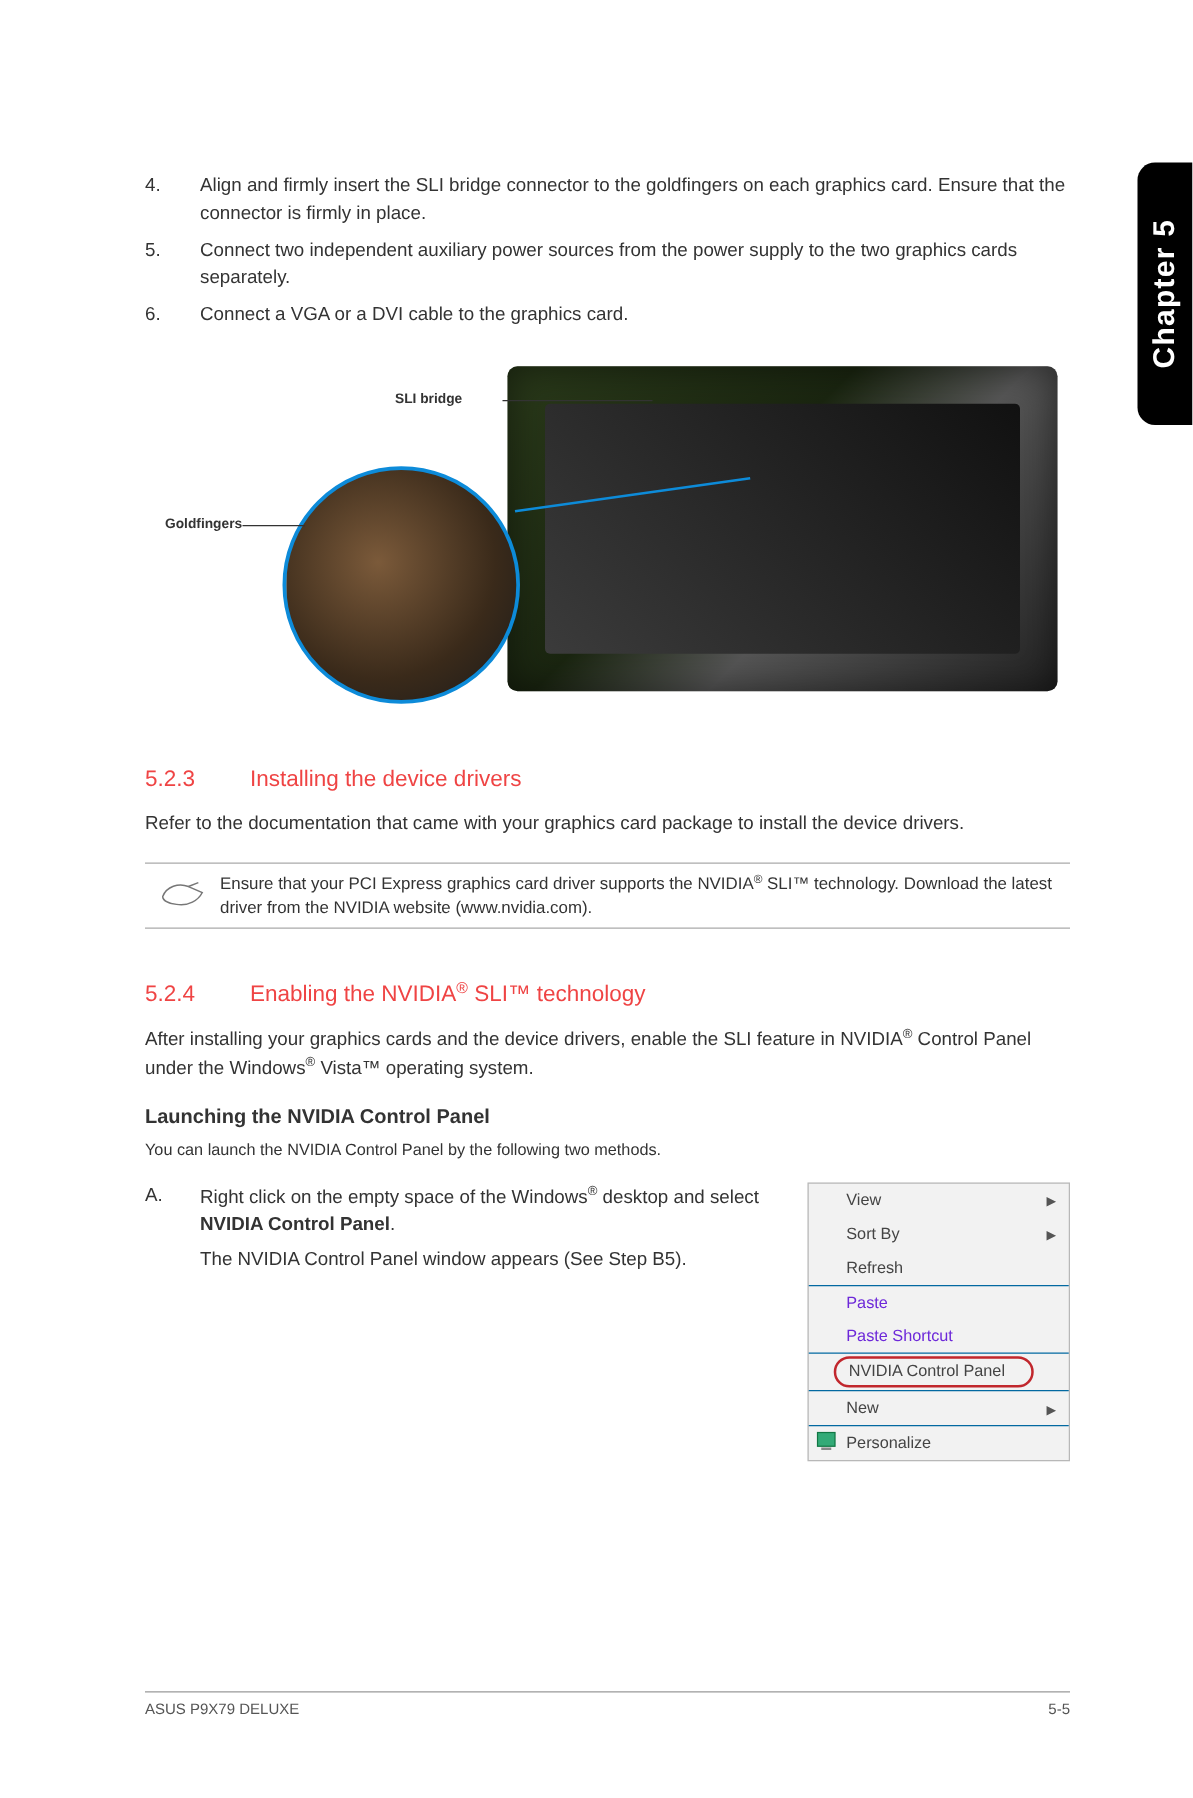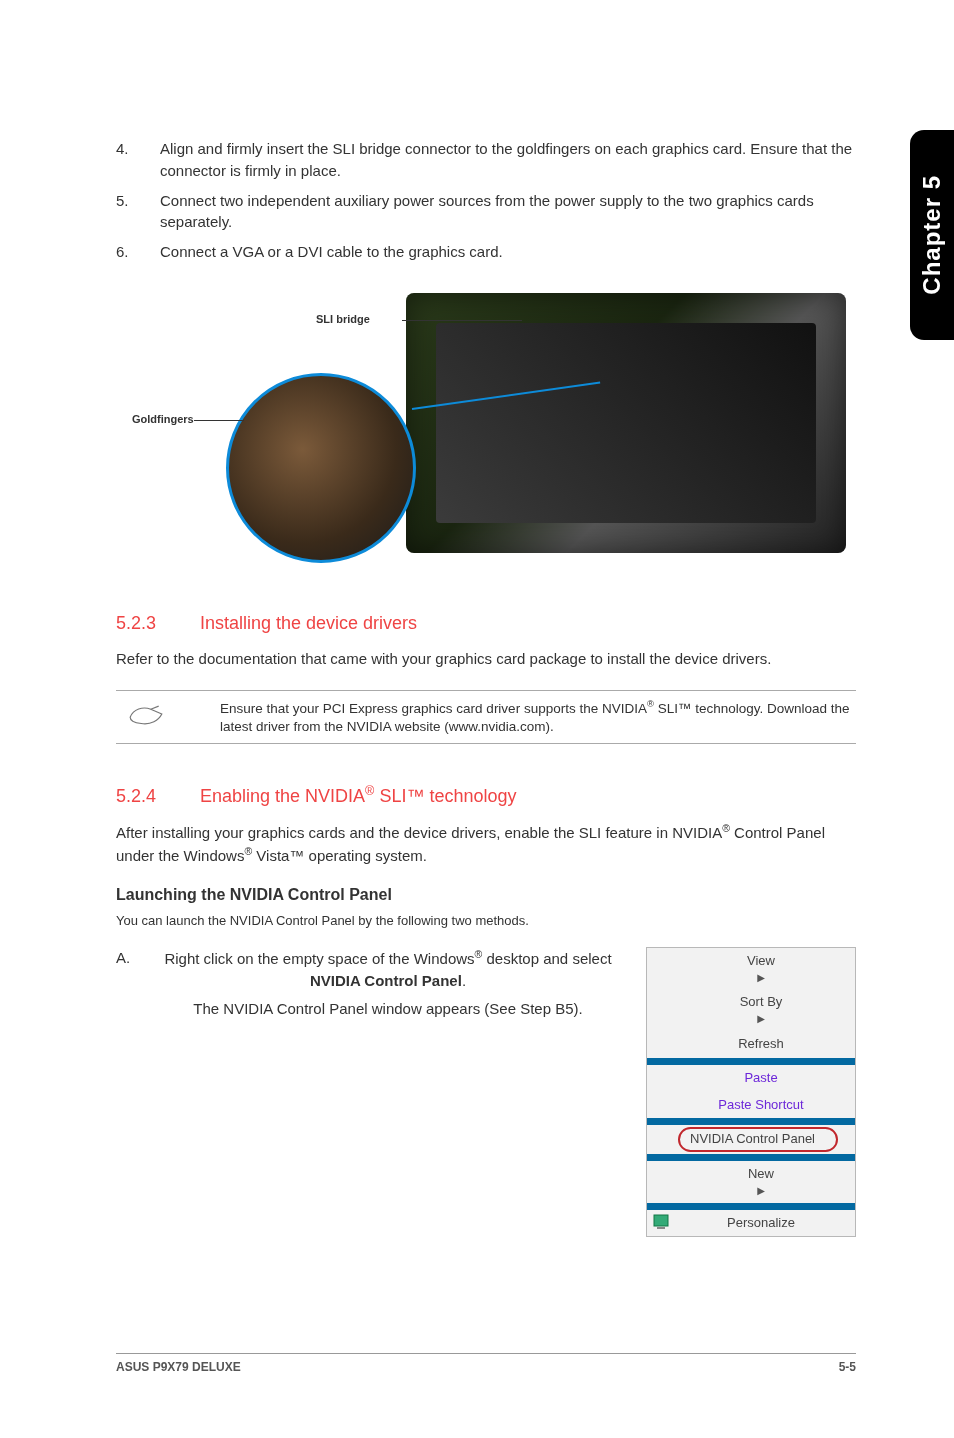--- a/index.html
+++ b/index.html
@@ -138,21 +138,20 @@
     line-height: 1.45;
     margin-bottom: 20px;
   }
   .note-row {
     display:flex;
     align-items:flex-start;
     border-top:1px solid #aaa;
     border-bottom:1px solid #aaa;
     padding: 6px 0;
     margin-bottom: 40px;
-    gap: 44px;
   }
   .note-icon {
     width: 60px;
     flex-shrink:0;
     display:flex;
     align-items:center;
     justify-content:center;
     padding-top:4px;
   }
   .note-icon svg { width:38px; height:26px; }
@@ -172,41 +171,40 @@
     font-size: 13px;
     line-height:1.45;
     margin-bottom: 16px;
   }
 
   .step-a {
     display:flex;
     font-size:15px;
     line-height:1.45;
   }
-  .step-a .col-text { flex:1; padding-right: 20px; text-align: center; }
+  .step-a .col-text { flex:1; padding-right: 20px; }
   .step-a .letter { width:44px; flex-shrink:0; }
 
   .context-menu {
     width: 210px;
     background:#f2f2f2;
     border:1px solid #b8b8b8;
     font-size:13px;
     color:#444;
     flex-shrink:0;
     margin-left:10px;
   }
   .cm-row {
     padding: 4px 10px 4px 30px;
     position:relative;
     display:flex;
     justify-content:space-between;
-    align-items:center;
-    flex-direction:column;
-  }
-  .cm-row.sep-after { border-bottom:7px solid #0369a1; }
+    align-items:flex-end;
+  }
+  .cm-row.sep-after { border-bottom:1px solid #0369a1; }
   .cm-row.disabled { color:#6d28d9; }
   .cm-arrow { font-size:10px; color:#555; }
   .cm-row.highlight {
     padding:0;
   }
   .cm-row.highlight .oval {
     margin: 2px 6px 2px 20px;
     border:2px solid #c1272d;
     border-radius: 14px;
     padding: 1px 10px;
@@ -224,21 +222,20 @@
     position:absolute;
     left: 116px;
     bottom: 64px;
     width: 740px;
     border-top: 1px solid #999;
     padding-top: 6px;
     font-size: 12px;
     color:#555;
     display:flex;
     justify-content:space-between;
-    font-weight:bold;
   }
 </style>
 </head>
 <body>
 
 <div class="side-tab">
   <span>Chapter 5</span>
 </div>
 
 <div class="content">

